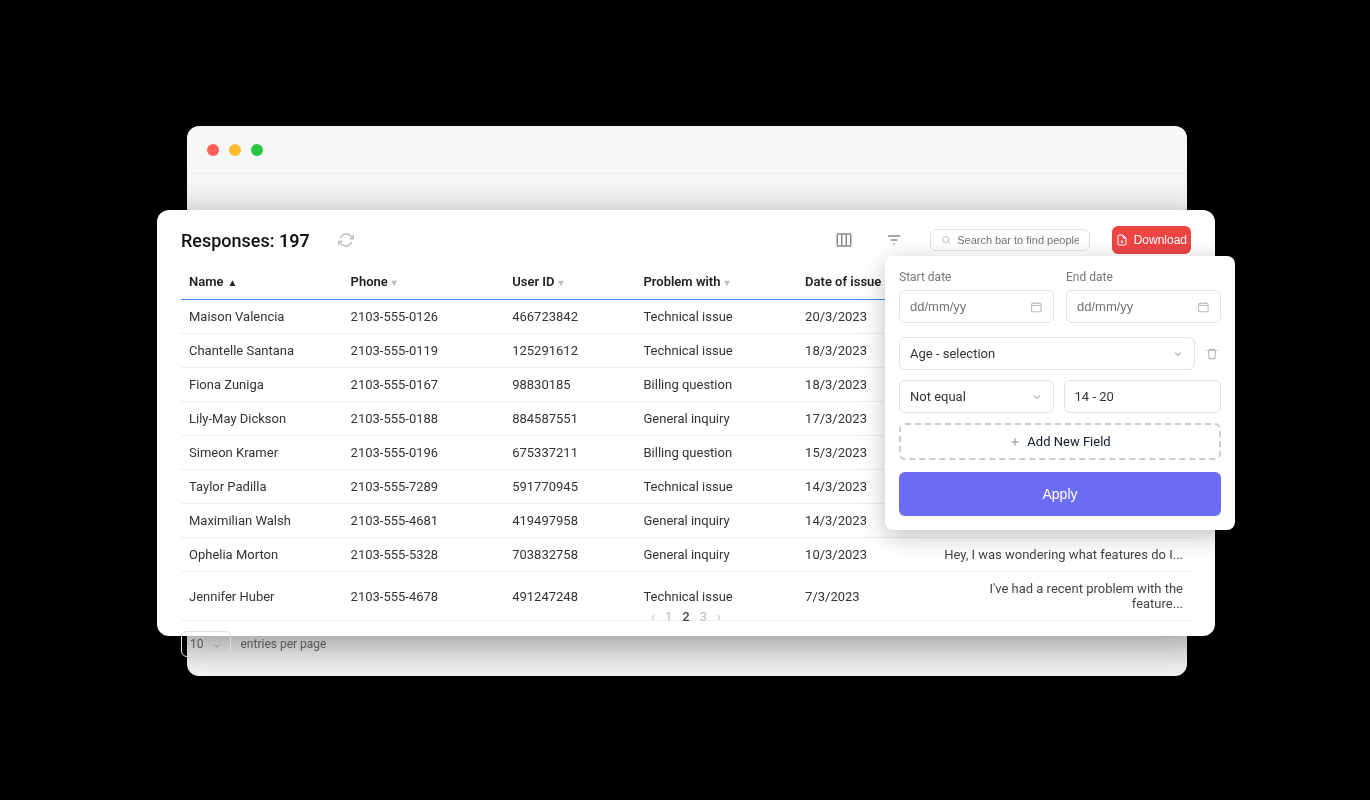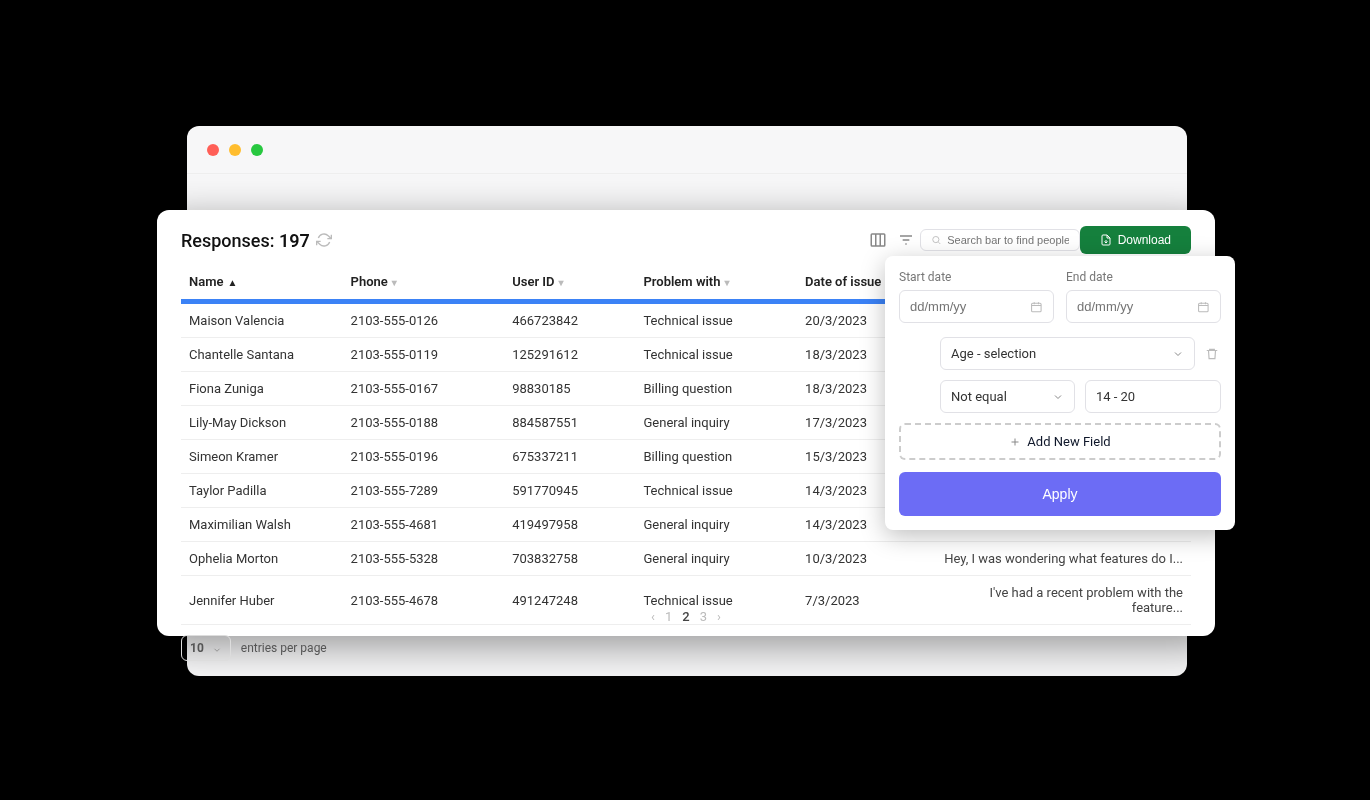--- a/index.html
+++ b/index.html
@@ -40,64 +40,64 @@
   }
   .dot { width: 12px; height: 12px; border-radius: 50%; }
   .dot.red { background: #ff5f57; }
   .dot.yellow { background: #ffbd2e; }
   .dot.green { background: #28c840; }
 
   .front-header {
     display: flex;
     align-items: center;
     padding: 16px 24px 10px 24px;
-    gap: 0;
+    gap: 22px;
   }
   .responses-label { font-size: 18px; font-weight: 500; color: #111; }
   .spacer { flex: 1; }
   .iconbtn {
     width: 28px; height: 28px; display: inline-flex; align-items: center; justify-content: center;
     color: #888; cursor: pointer; border-radius: 4px;
   }
   .search-wrap {
     display: flex; align-items: center;
     border: 1px solid #e1e1e6;
     border-radius: 6px;
     padding: 4px 10px;
     width: 160px;
     gap: 6px;
   }
   .search-wrap input {
     border: none; outline: none; font-size: 11px; color: #333; width: 100%; text-align: center;
   }
   .download-btn {
-    background: #15803d;
+    background: #ef4444;
     color: #fff;
     border: none;
     border-radius: 6px;
-    padding: 7px 20px;
+    padding: 7px 4px;
     font-size: 12px;
     display: inline-flex;
     align-items: center;
     gap: 6px;
     cursor: pointer;
   }
 
   table {
     width: calc(100% - 48px);
     margin: 0 24px;
     border-collapse: collapse;
     font-size: 13px;
   }
   thead th {
     text-align: left;
     font-weight: 600;
     color: #222;
     padding: 10px 8px;
-    border-bottom: 5px solid #3b82f6;
+    border-bottom: 1px solid #3b82f6;
   }
   thead th .sort-ico { color: #bbb; font-size: 10px; margin-left: 4px; }
   thead th.active .sort-ico { color: #222; }
   tbody td {
     padding: 9px 8px;
     border-bottom: 1px solid #eee;
     color: #333;
   }
   .col-msg { text-align: right; color: #444; }
 
@@ -110,21 +110,20 @@
     gap: 10px;
   }
   .page-size {
     border: 1px solid #ddd;
     border-radius: 6px;
     padding: 5px 8px;
     display: inline-flex;
     align-items: flex-end;
     gap: 8px;
     font-size: 12px;
-    font-weight: bold;
   }
   .pagination {
     position: absolute;
     left: 50%;
     transform: translateX(-50%);
     bottom: 12px;
     display: flex;
     gap: 10px;
     align-items: center;
     font-size: 13px;
@@ -153,21 +152,21 @@
     border-radius: 6px;
     padding: 8px 10px;
     display: flex;
     align-items: center;
     justify-content: space-between;
     font-size: 13px;
     color: #333;
     background: #fff;
   }
   .input-box input { border: none; outline: none; width: 100%; font-size: 13px; color: #333; }
-  .filter-row { display: flex; gap: 10px; align-items: center; margin-bottom: 10px; margin-left: 41px; }
+  .filter-row { display: flex; gap: 10px; align-items: center; margin-bottom: 10px; }
   .filter-row .input-box { flex: 1; }
   .trash { color: #bbb; cursor: pointer; width: 16px; }
   .add-field {
     border: 2px dashed #ccc;
     border-radius: 6px;
     padding: 9px;
     text-align: center;
     color: #0f172a;
     font-size: 13px;
     margin-bottom: 12px;

